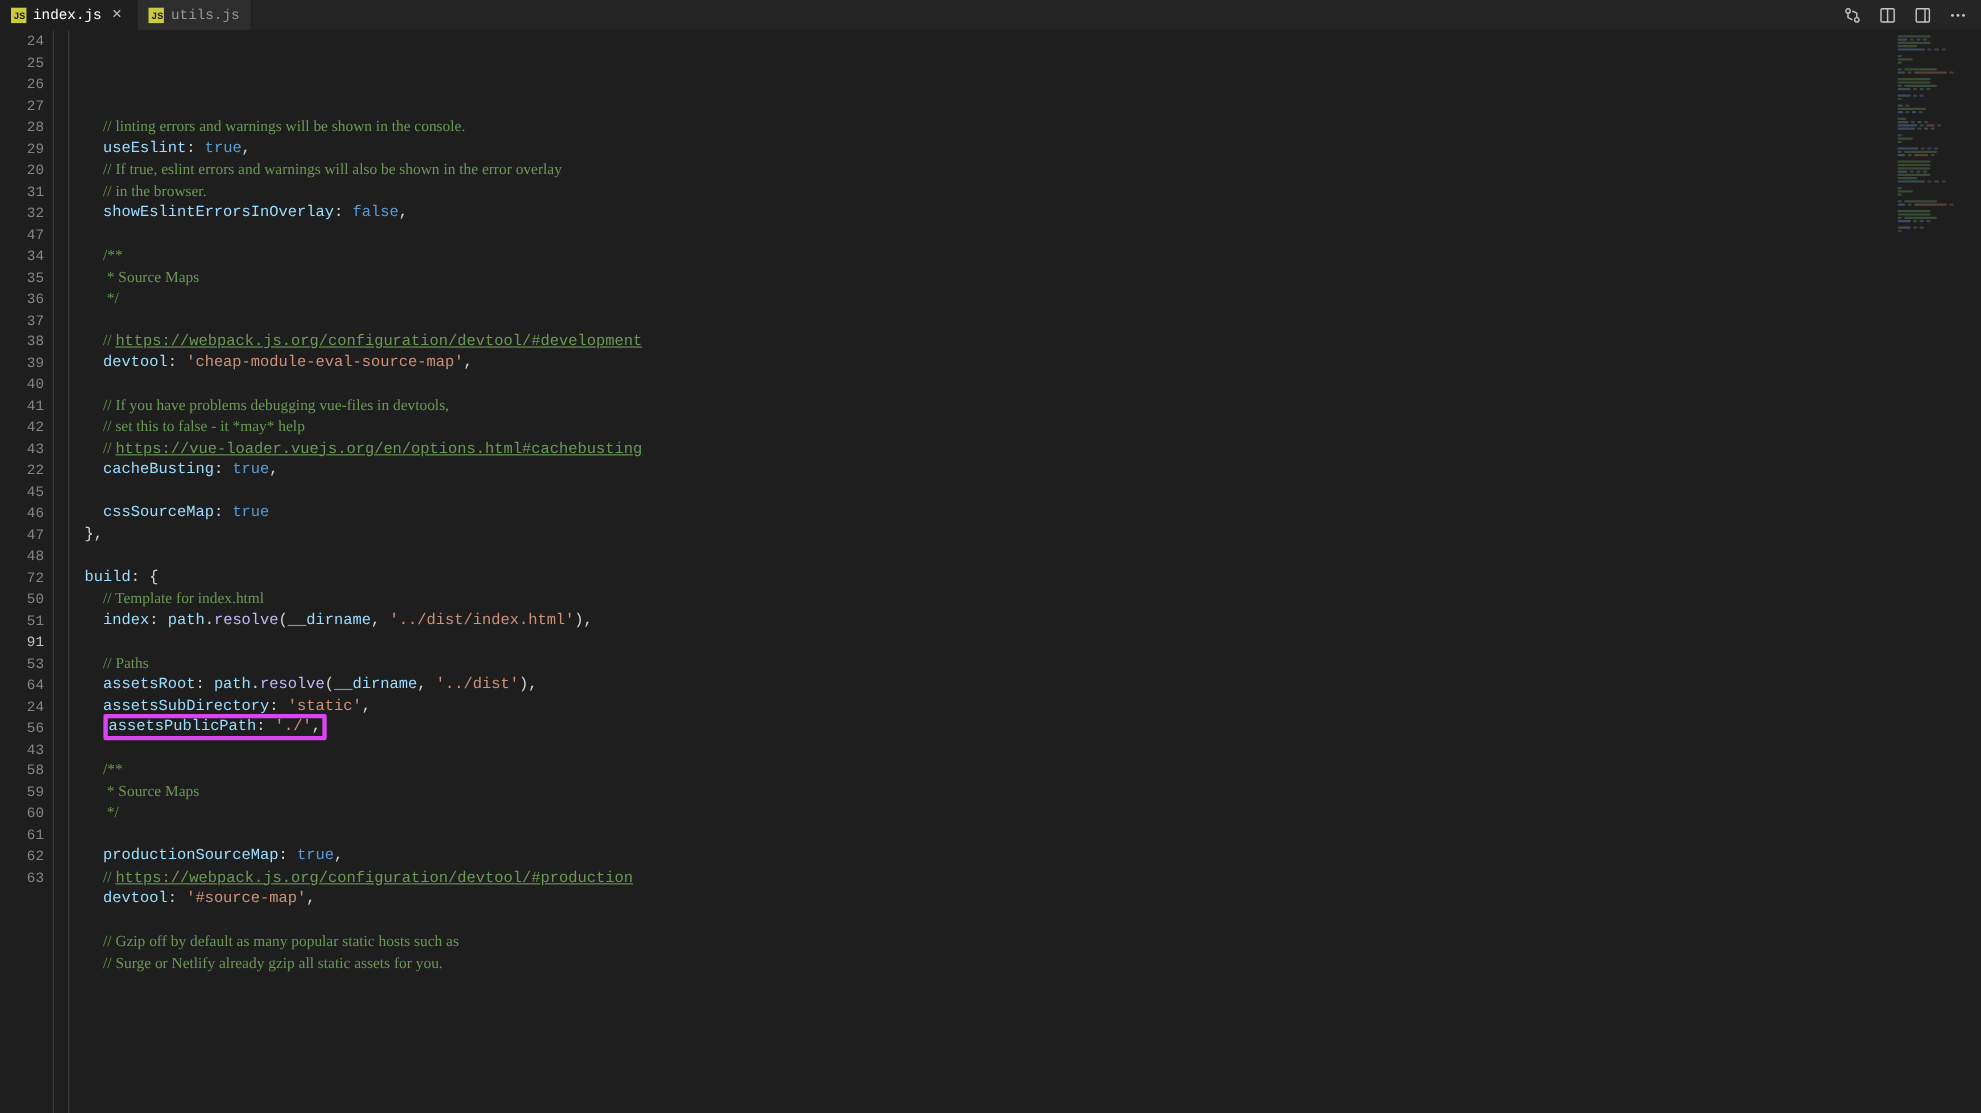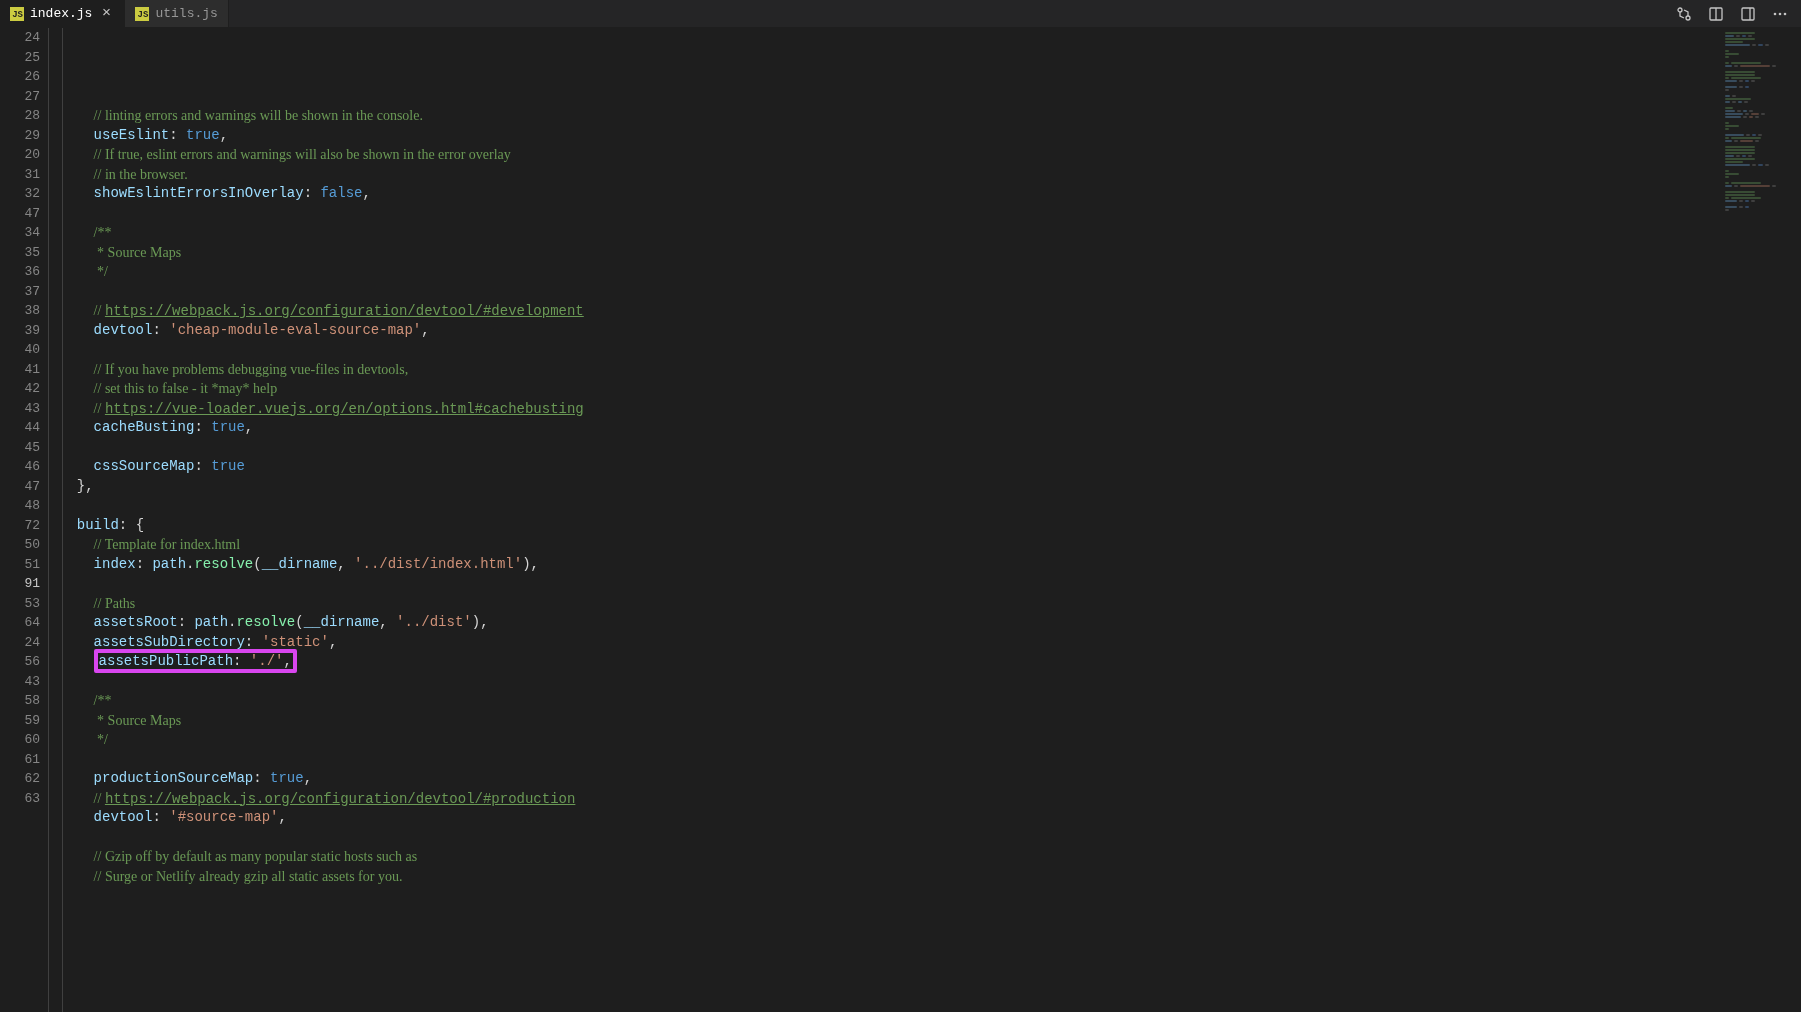--- a/index.html
+++ b/index.html
@@ -124,21 +124,21 @@
 .mm-seg {
   height: 2px;
   border-radius: 1px;
 }
 
 .c  { color: #6A9955; font-family: Liberation Serif, serif; }  
 .k  { color: #9cdcfe; }  
 .b  { color: #569cd6; }  
 .s  { color: #ce9178; }  
 .p  { color: #d4d4d4; }  
-.f  { color: #86efac; }  
+.f  { color: #c4b5fd; }  
 .v  { color: #9cdcfe; }  
 .lnk{ color: #6A9955; text-decoration: underline; }
 .cur-ln { color: #c6c6c6; }
 .hl-gutter {
   background: #1e1e1e;
   position: relative;
 }
 .hl-gutter::before {
   content: '';
   position: absolute;
@@ -208,21 +208,21 @@
       <div class="line-num">34</div>
       <div class="line-num">35</div>
       <div class="line-num">36</div>
       <div class="line-num">37</div>
       <div class="line-num">38</div>
       <div class="line-num">39</div>
       <div class="line-num">40</div>
       <div class="line-num">41</div>
       <div class="line-num">42</div>
       <div class="line-num">43</div>
-      <div class="line-num">44</div>
+      <div class="line-num">22</div>
       <div class="line-num">45</div>
       <div class="line-num">46</div>
       <div class="line-num">47</div>
       <div class="line-num">48</div>
       <div class="line-num">72</div>
       <div class="line-num">50</div>
       <div class="line-num">51</div>
       <div class="line-num cur-ln hl-gutter">91</div>
       <div class="line-num">53</div>
       <div class="line-num">64</div>

